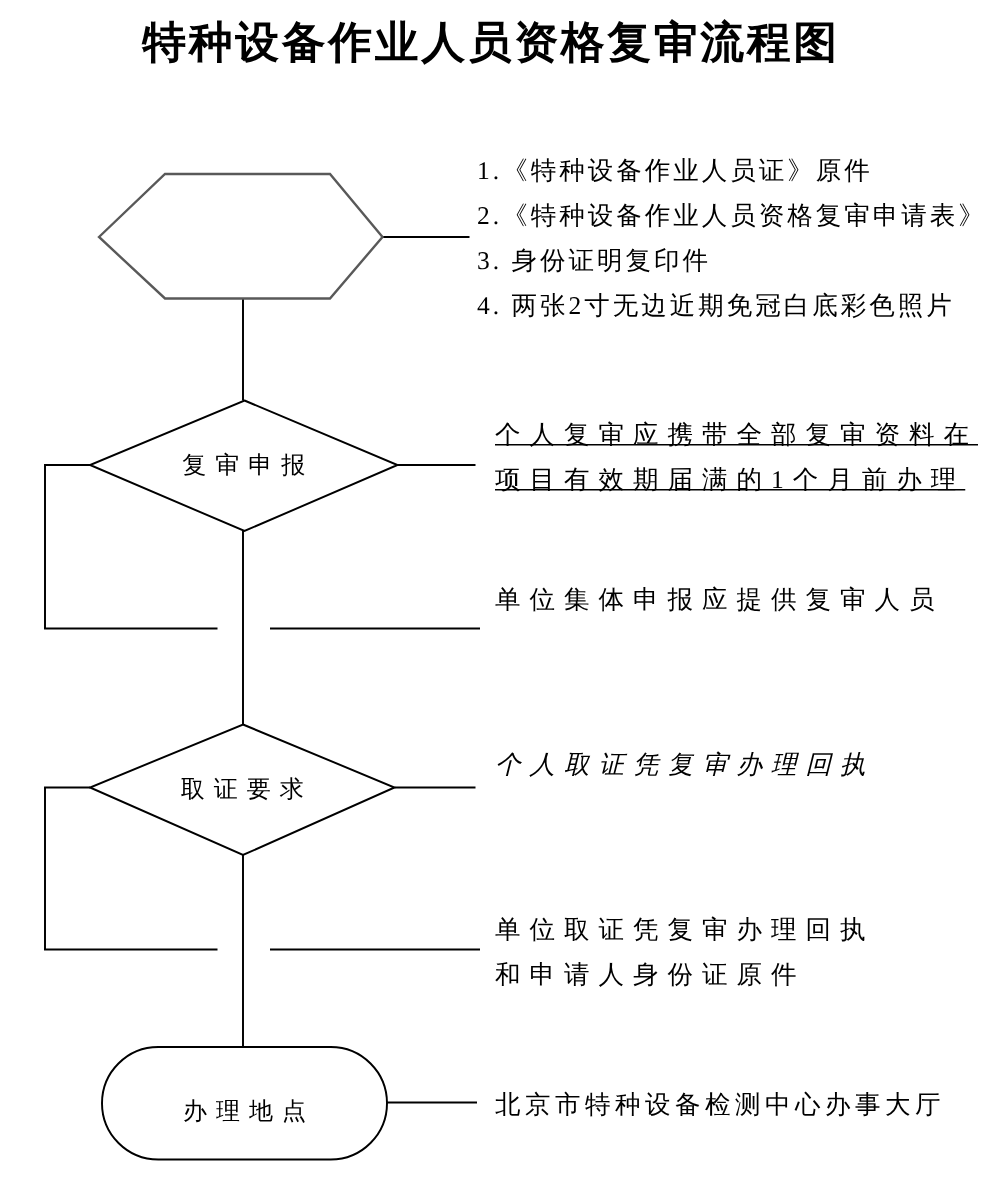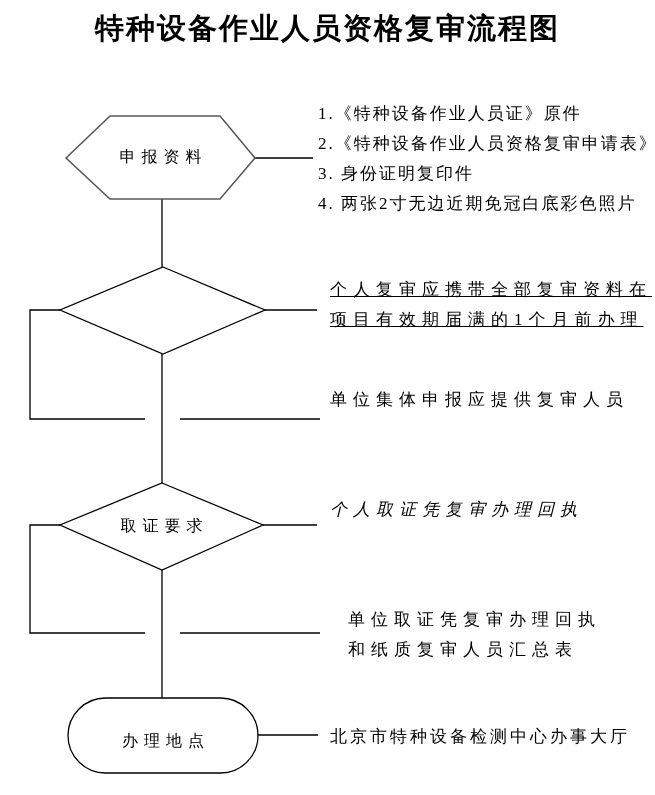--- a/index.html
+++ b/index.html
@@ -22,21 +22,21 @@
   .lbl-hex{left:66px;top:116px;width:189px;height:83px;}
   .lbl-d1{left:60px;top:267px;width:205px;height:87px;}
   .lbl-d2{left:60px;top:483px;width:203px;height:87px;}
   .lbl-st{left:68px;top:698px;width:190px;height:86px;}
   .textcol{position:absolute;white-space:nowrap;font-size:17px;}
   .mat-list{left:318px;top:99px;line-height:30px;letter-spacing:2px;}
   .note{line-height:30px;letter-spacing:6px;}
   .note-1{left:330px;top:275px;text-decoration:underline;}
   .note-2{left:330px;top:385px;}
   .note-3{left:330px;top:495px;font-style:italic;}
-  .note-4{left:348px;top:605px;}
+  .note-4{left:330px;top:605px;}
   .note-5{left:330px;top:722px;letter-spacing:3px;text-align:center;}
 </style>
 </head>
 <body>
 
 <div class="page">
 
   <h1 class="title">特种设备作业人员资格复审流程图</h1>
 
   <svg class="diagram" width="655" height="795" viewBox="0 0 655 795">
@@ -52,21 +52,21 @@
     <path class="conn" d="M180 633 H320"></path>
     <path class="conn" d="M162 570 V698"></path>
     <path class="conn" d="M258 735 H318"></path>
 
     <polygon class="hexshape" points="66,158 110,116 220,116 255,158 220,199 110,199"></polygon>
     <polygon class="shape" points="163,267 265,310 163,354 60,310"></polygon>
     <polygon class="shape" points="162,483 263,525 162,570 60,525"></polygon>
     <rect class="shape" x="68" y="698" width="190" height="75" rx="37.5" ry="37.5"></rect>
   </svg>
 
-  <div class="node-label lbl-hex">申报资料</div>
+  <div class="node-label lbl-d1">复审申报</div>
   <div class="node-label lbl-d2">取证要求</div>
   <div class="node-label lbl-st">办理地点</div>
 
   <div class="textcol mat-list">
     <div>1.《特种设备作业人员证》原件</div>
     <div>2.《特种设备作业人员资格复审申请表》</div>
     <div>3. 身份证明复印件</div>
     <div>4. 两张2寸无边近期免冠白底彩色照片</div>
   </div>
 
@@ -78,20 +78,20 @@
   <div class="textcol note note-2">
     <div>单位集体申报应提供复审人员</div>
   </div>
 
   <div class="textcol note note-3">
     <div>个人取证凭复审办理回执</div>
   </div>
 
   <div class="textcol note note-4">
     <div>单位取证凭复审办理回执</div>
-    <div>和纸质复审人员汇总表</div>
+    <div>和申请人身份证原件</div>
   </div>
 
   <div class="textcol note note-5">
     <div>北京市特种设备检测中心办事大厅</div>
   </div>
 
 </div>
 
 </body></html>

